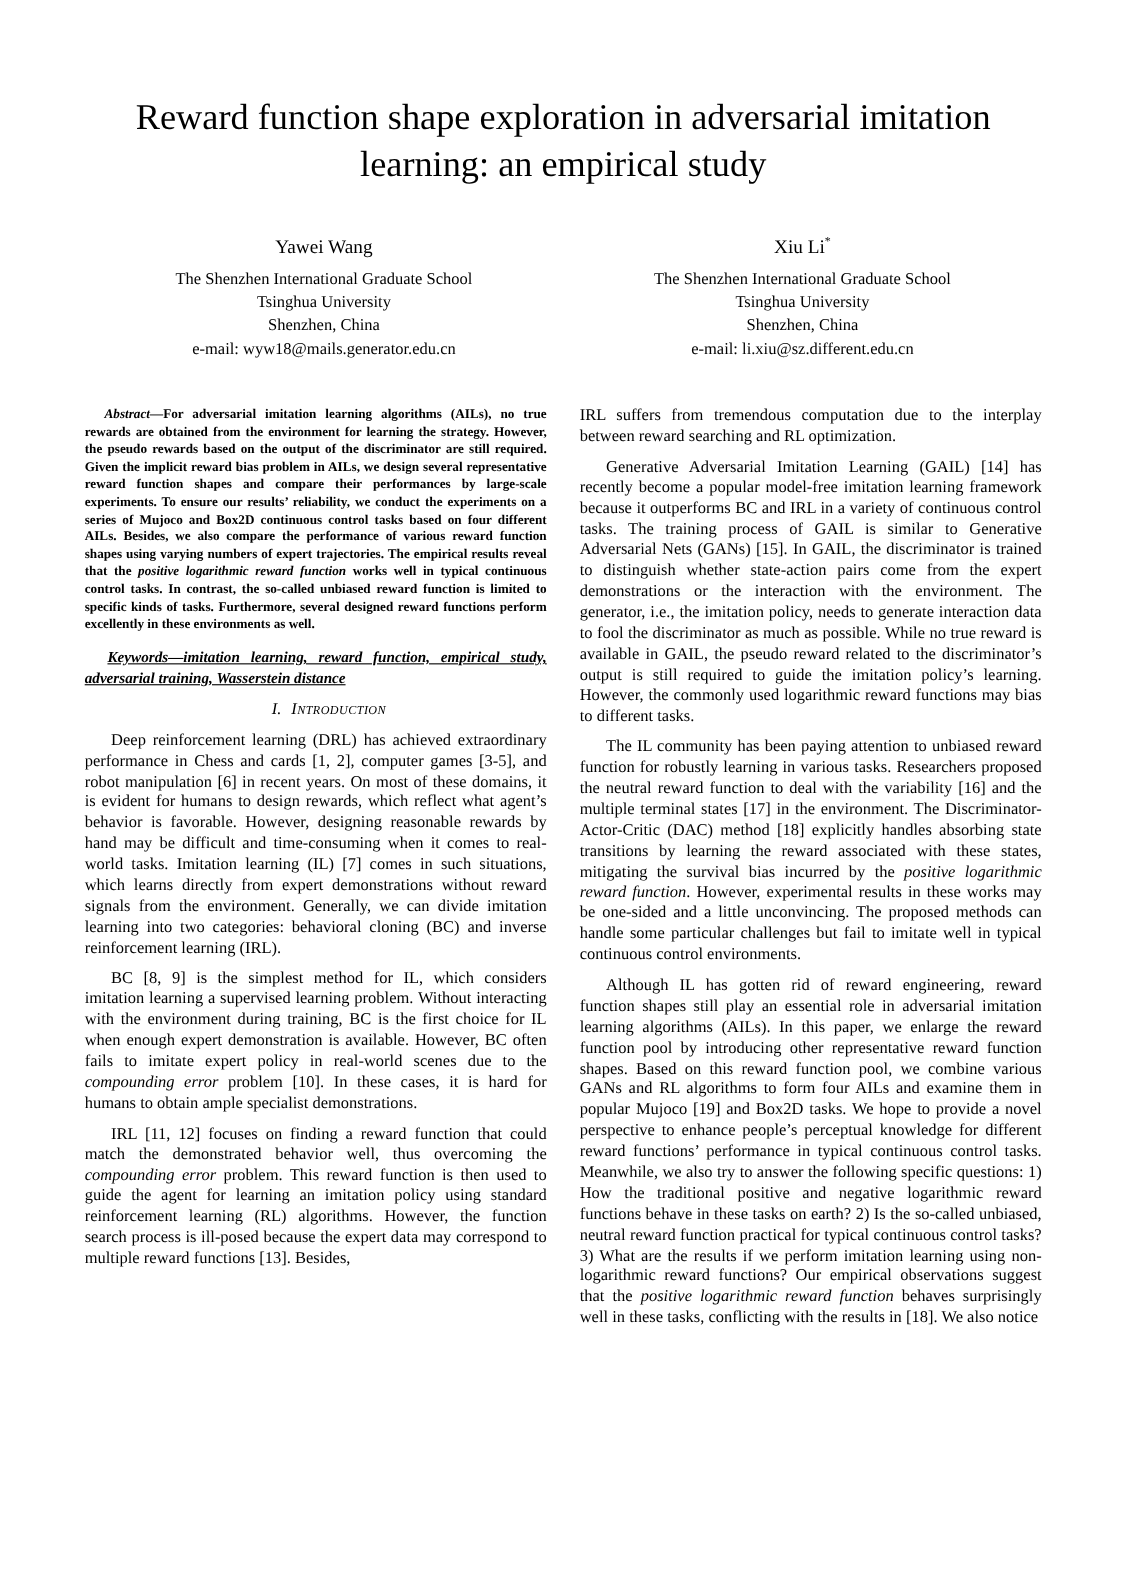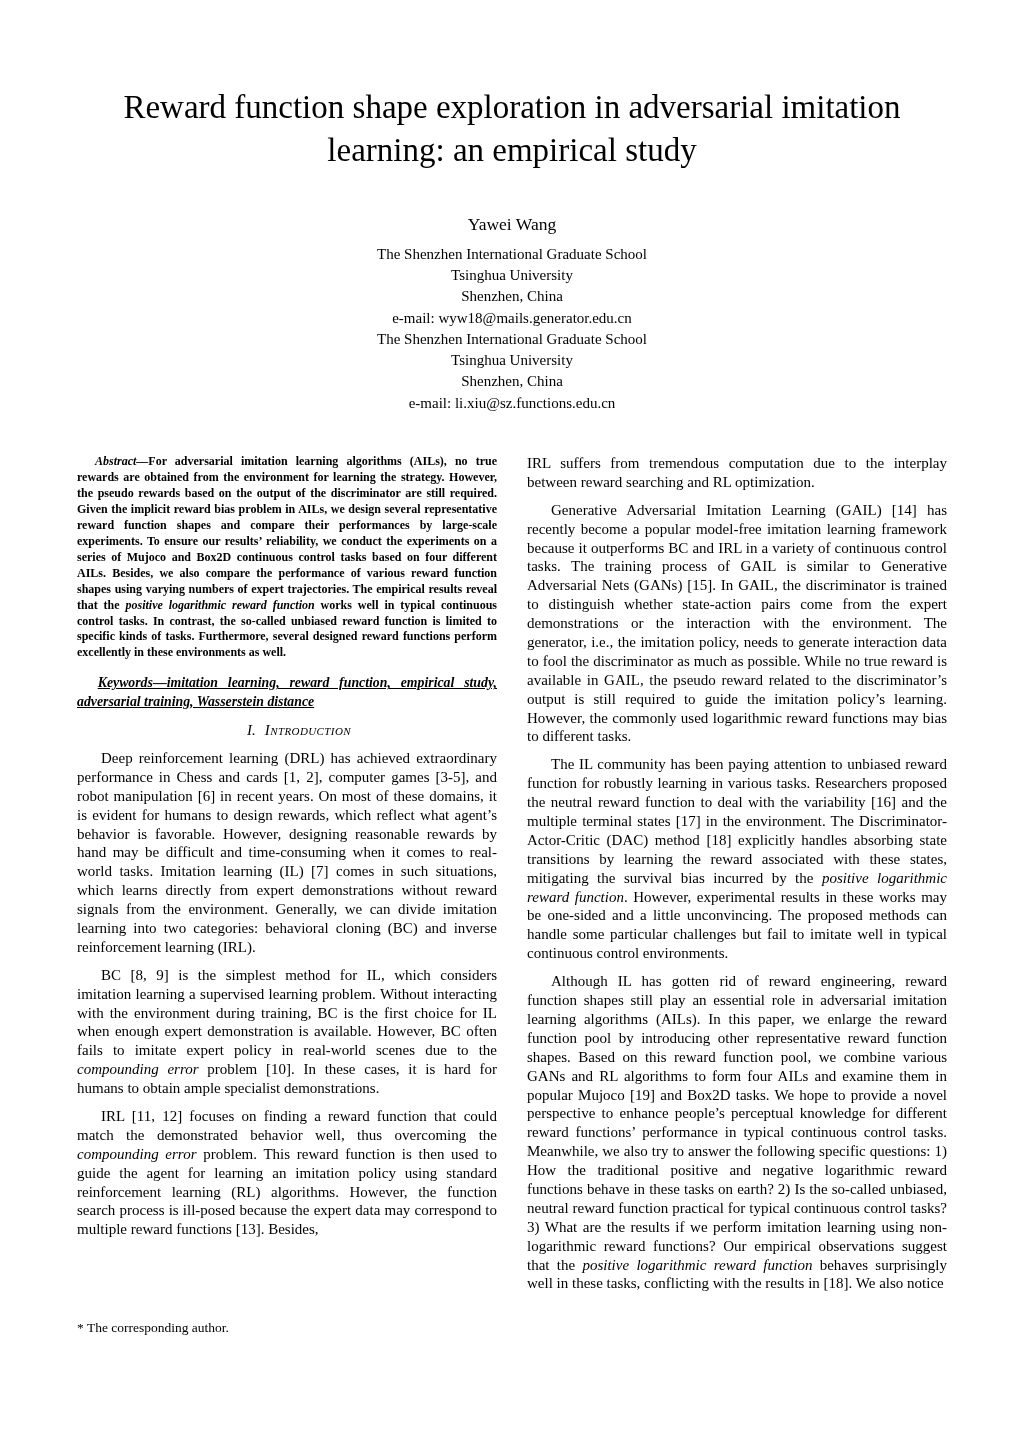--- a/index.html
+++ b/index.html
@@ -11,21 +11,21 @@
   .page {
     position: absolute; inset: 0;
     padding: 86px 77px 12px 77px;
     box-sizing: border-box;
     overflow: hidden;
   }
   .title {
     font-size: 33px; font-weight: 400; text-align: center;
     line-height: 1.3; margin: 0 auto 40px auto; max-width: 800px;
   }
-  .authors { display: flex; margin: 0 0 40px 0; flex-direction: column; }
+  .authors { display: flex; margin: 0 0 40px 0; }
   .author-block { flex: 1; text-align: center; font-size: 15px; line-height: 1.42; }
   .author-name { font-size: 17.5px; margin-bottom: 7px; }
   .author-name sup { font-size: 11px; }
   .columns { display: flex; gap: 30px; }
   .col { width: 420px; text-align: justify; }
   .abstract {
     font-size: 12px; font-weight: bold; line-height: 1.33;
     text-indent: 1.5em; margin: 0 0 13px 0;
   }
   .abstract-label { font-style: italic; }
@@ -60,24 +60,25 @@
 
   <div class="authors">
     <div class="author-block">
       <div class="author-name"><span>Yawei Wang</span><sup></sup></div>
       <div>The Shenzhen International Graduate School</div>
       <div>Tsinghua University</div>
       <div>Shenzhen, China</div>
       <div>e-mail: wyw18@mails.generator.edu.cn</div>
     </div>
     <div class="author-block">
+      <div class="author-name"><span>Xiu Li</span><sup>*</sup></div>
       <div>The Shenzhen International Graduate School</div>
       <div>Tsinghua University</div>
       <div>Shenzhen, China</div>
-      <div>e-mail: li.xiu@sz.functions.edu.cn</div>
+      <div>e-mail: li.xiu@sz.different.edu.cn</div>
     </div>
   </div>
 
   <div class="columns">
 
     <div class="col">
       <p class="abstract"><span class="abstract-label">Abstract—</span><span><span>For adversarial imitation learning algorithms (AILs), no true rewards are obtained from the environment for learning the strategy. However, the pseudo rewards based on the output of the discriminator are still required. Given the implicit reward bias problem in AILs, we design several representative reward function shapes and compare their performances by large-scale experiments. To ensure our results’ reliability, we conduct the experiments on a series of Mujoco and Box2D continuous control tasks based on four different AILs. Besides, we also compare the performance of various reward function shapes using varying numbers of expert trajectories. The empirical results reveal that the </span><span style="font-style: italic;">positive logarithmic reward function</span><span> works well in typical continuous control tasks. In contrast, the so-called unbiased reward function is limited to specific kinds of tasks. Furthermore, several designed reward functions perform excellently in these environments as well.</span></span></p>
 
       <p class="keywords">Keywords—imitation learning, reward function, empirical study, adversarial training, Wasserstein distance</p>
 
@@ -91,16 +92,15 @@
     <div class="col">
       <p class="body-par no-indent"><span>IRL suffers from tremendous computation due to the interplay between reward searching and RL optimization.</span></p>
       <p class="body-par"><span>Generative Adversarial Imitation Learning (GAIL) [14] has recently become a popular model-free imitation learning framework because it outperforms BC and IRL in a variety of continuous control tasks. The training process of GAIL is similar to Generative Adversarial Nets (GANs) [15]. In GAIL, the discriminator is trained to distinguish whether state-action pairs come from the expert demonstrations or the interaction with the environment. The generator, i.e., the imitation policy, needs to generate interaction data to fool the discriminator as much as possible. While no true reward is available in GAIL, the pseudo reward related to the discriminator’s output is still required to guide the imitation policy’s learning. However, the commonly used logarithmic reward functions may bias to different tasks.</span></p>
       <p class="body-par"><span>The IL community has been paying attention to unbiased reward function for robustly learning in various tasks. Researchers proposed the neutral reward function to deal with the variability [16] and the multiple terminal states [17] in the environment. The Discriminator-Actor-Critic (DAC) method [18] explicitly handles absorbing state transitions by learning the reward associated with these states, mitigating the survival bias incurred by the </span><span style="font-style: italic;">positive logarithmic reward function</span><span>. However, experimental results in these works may be one-sided and a little unconvincing. The proposed methods can handle some particular challenges but fail to imitate well in typical continuous control environments.</span></p>
       <p class="body-par"><span>Although IL has gotten rid of reward engineering, reward function shapes still play an essential role in adversarial imitation learning algorithms (AILs). In this paper, we enlarge the reward function pool by introducing other representative reward function shapes. Based on this reward function pool, we combine various GANs and RL algorithms to form four AILs and examine them in popular Mujoco [19] and Box2D tasks. We hope to provide a novel perspective to enhance people’s perceptual knowledge for different reward functions’ performance in typical continuous control tasks. Meanwhile, we also try to answer the following specific questions: 1) How the traditional positive and negative logarithmic reward functions behave in these tasks on earth? 2) Is the so-called unbiased, neutral reward function practical for typical continuous control tasks? 3) What are the results if we perform imitation learning using non-logarithmic reward functions? Our empirical observations suggest that the </span><span style="font-style: italic;">positive logarithmic reward function</span><span> behaves surprisingly well in these tasks, conflicting with the results in [18]. We also notice</span></p>
     </div>
 
   </div>
 
   <div class="footnote">
-    <div class="fn1">* The corresponding author.</div>
   </div>
 
 </div>
 
 </body></html>

